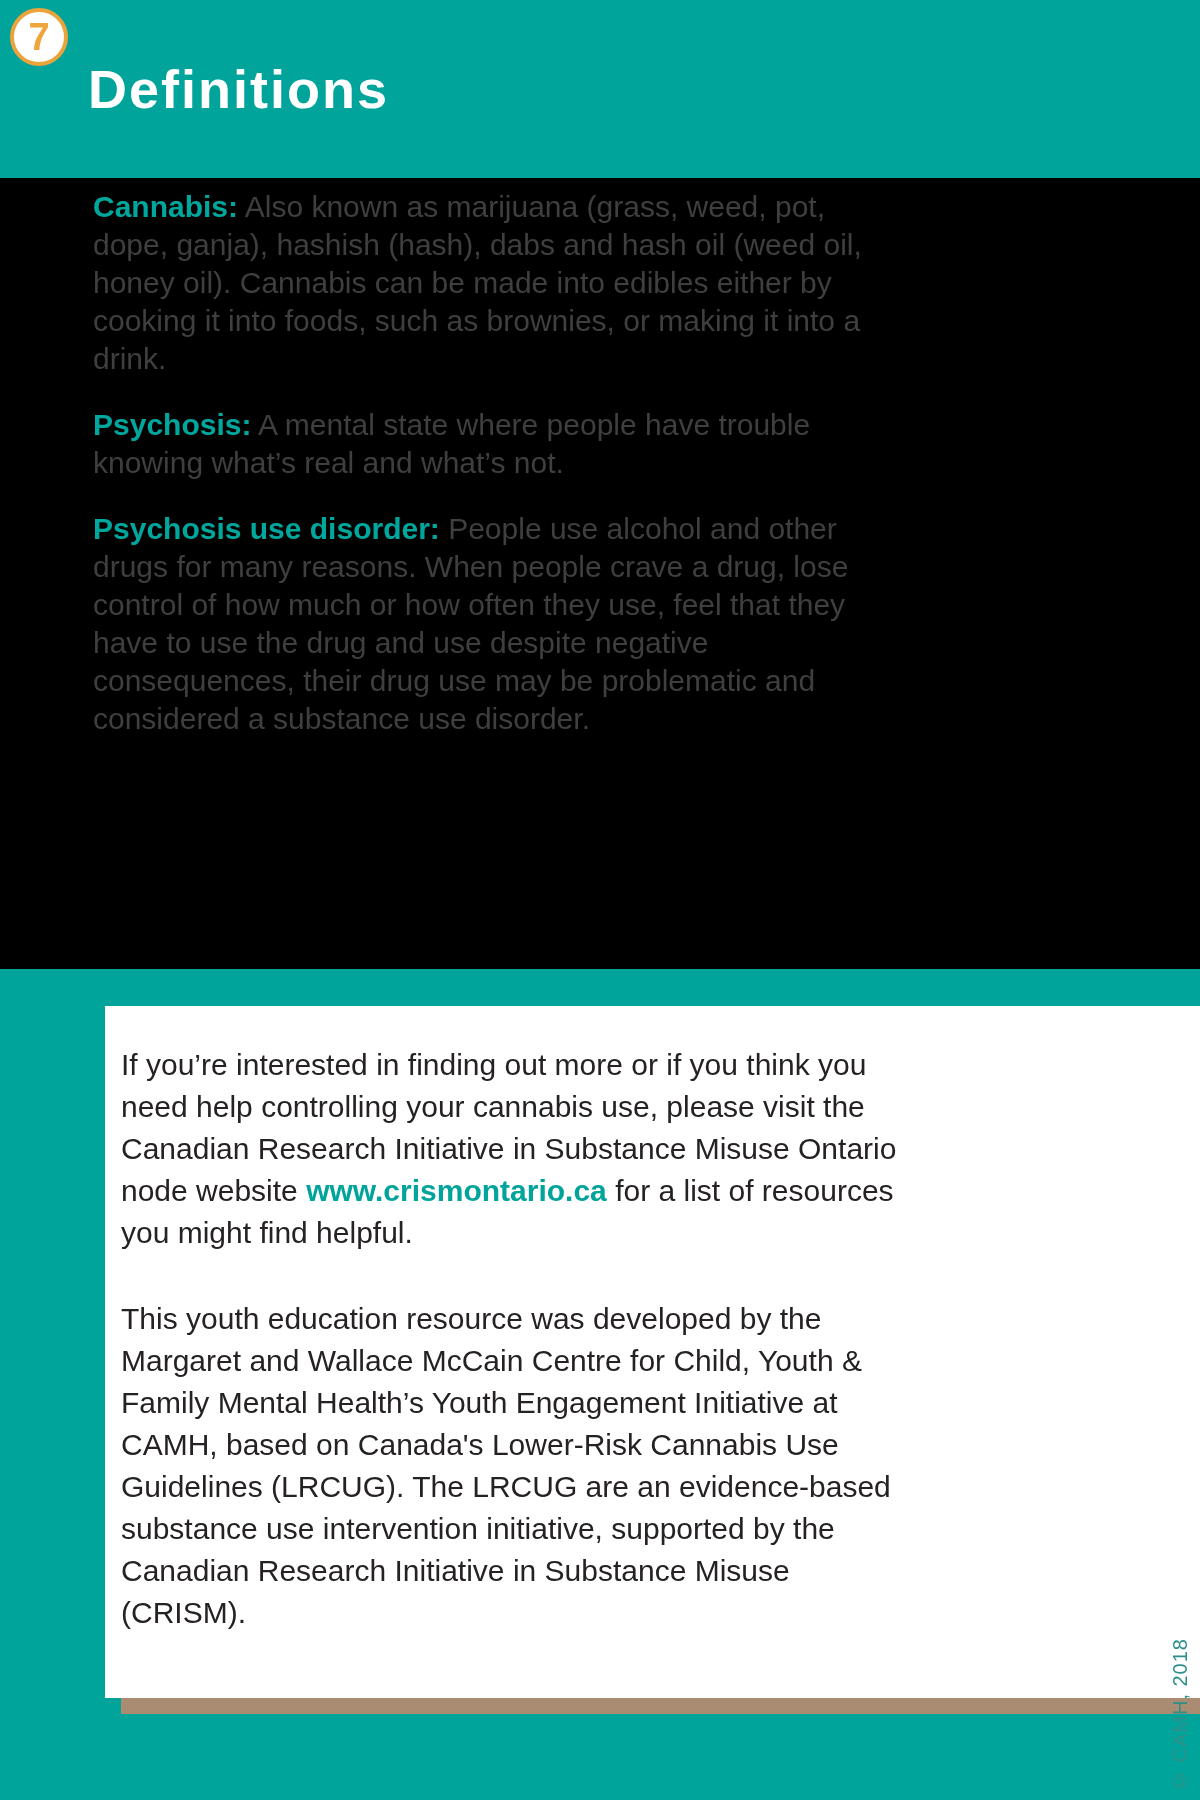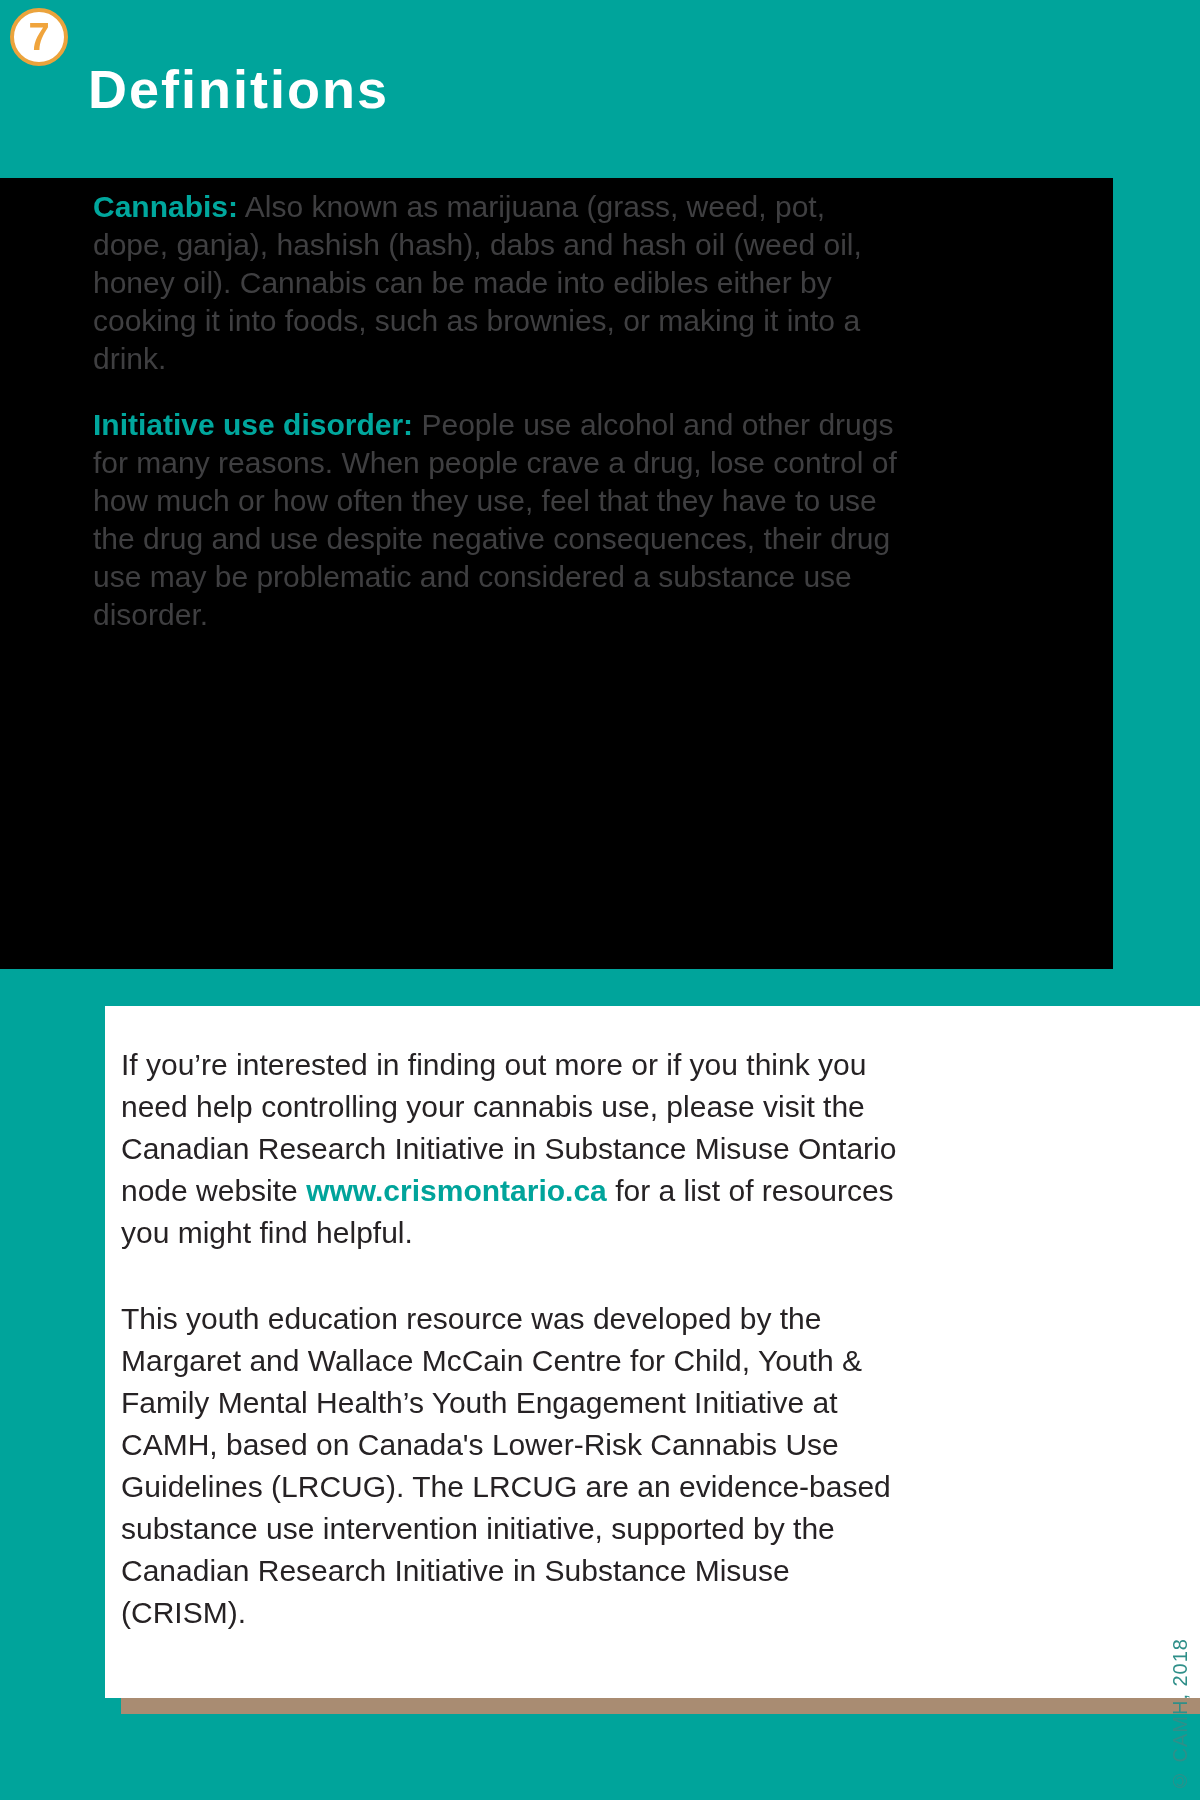--- a/index.html
+++ b/index.html
@@ -35,21 +35,21 @@
     font-size: 54px;
     font-weight: bold;
     letter-spacing: 2px;
     text-align: center;
   }
 
   
   .defs-panel {
     position: absolute;
     left: 0; top: 178px;
-    width: 1113px; height: 791px;
+    width: 1200px; height: 791px;
     background: #000000;
     box-sizing: border-box;
     padding: 10px 0 0 93px;
     overflow: hidden;
   }
   .defs-panel p {
     margin: 0 0 28px 0;
     max-width: 810px;
     font-size: 30px;
     line-height: 38px;
@@ -101,21 +101,22 @@
 <div id="page">
 
   <div class="badge">
     <span>7</span>
   </div>
 
   <div class="page-title">Definitions</div>
 
   <div class="defs-panel">
     <p><span class="term">Cannabis:</span> <span>Also known as marijuana (grass, weed, pot, dope, ganja), hashish (hash), dabs and hash oil (weed oil, honey oil). Cannabis can be made into edibles either by cooking it into foods, such as brownies, or making it into a drink.</span></p>
-    <p><span class="term">Initiative use disorder:</span> <span>People use alcohol and other drugs for many reasons. When people crave a drug, lose control of how much or how often they use, feel that they have to use the drug and use despite negative consequences, their drug use may be problematic and considered a substance use disorder.</span></p>
+    <p><span class="term">Psychosis:</span> <span>A mental state where people have trouble knowing what’s real and what’s not.</span></p>
+    <p><span class="term">Psychosis use disorder:</span> <span>People use alcohol and other drugs for many reasons. When people crave a drug, lose control of how much or how often they use, feel that they have to use the drug and use despite negative consequences, their drug use may be problematic and considered a substance use disorder.</span></p>
   </div>
 
   <div class="info-card">
     <p><span>If you’re interested in finding out more or if you think you need help controlling your cannabis use, please visit the Canadian Research Initiative in Substance Misuse Ontario node website</span> <a class="crism-link" href="#">www.crismontario.ca</a> <span>for a list of resources you might find helpful.</span></p>
     <p>This youth education resource was developed by the Margaret and Wallace McCain Centre for Child, Youth &amp; Family Mental Health’s Youth Engagement Initiative at CAMH, based on Canada's Lower-Risk Cannabis Use Guidelines (LRCUG). The LRCUG are an evidence-based substance use intervention initiative, supported by the Canadian Research Initiative in Substance Misuse (CRISM).</p>
   </div>
 
   <div class="copyright">© CAMH, 2018</div>
 
 </div>

